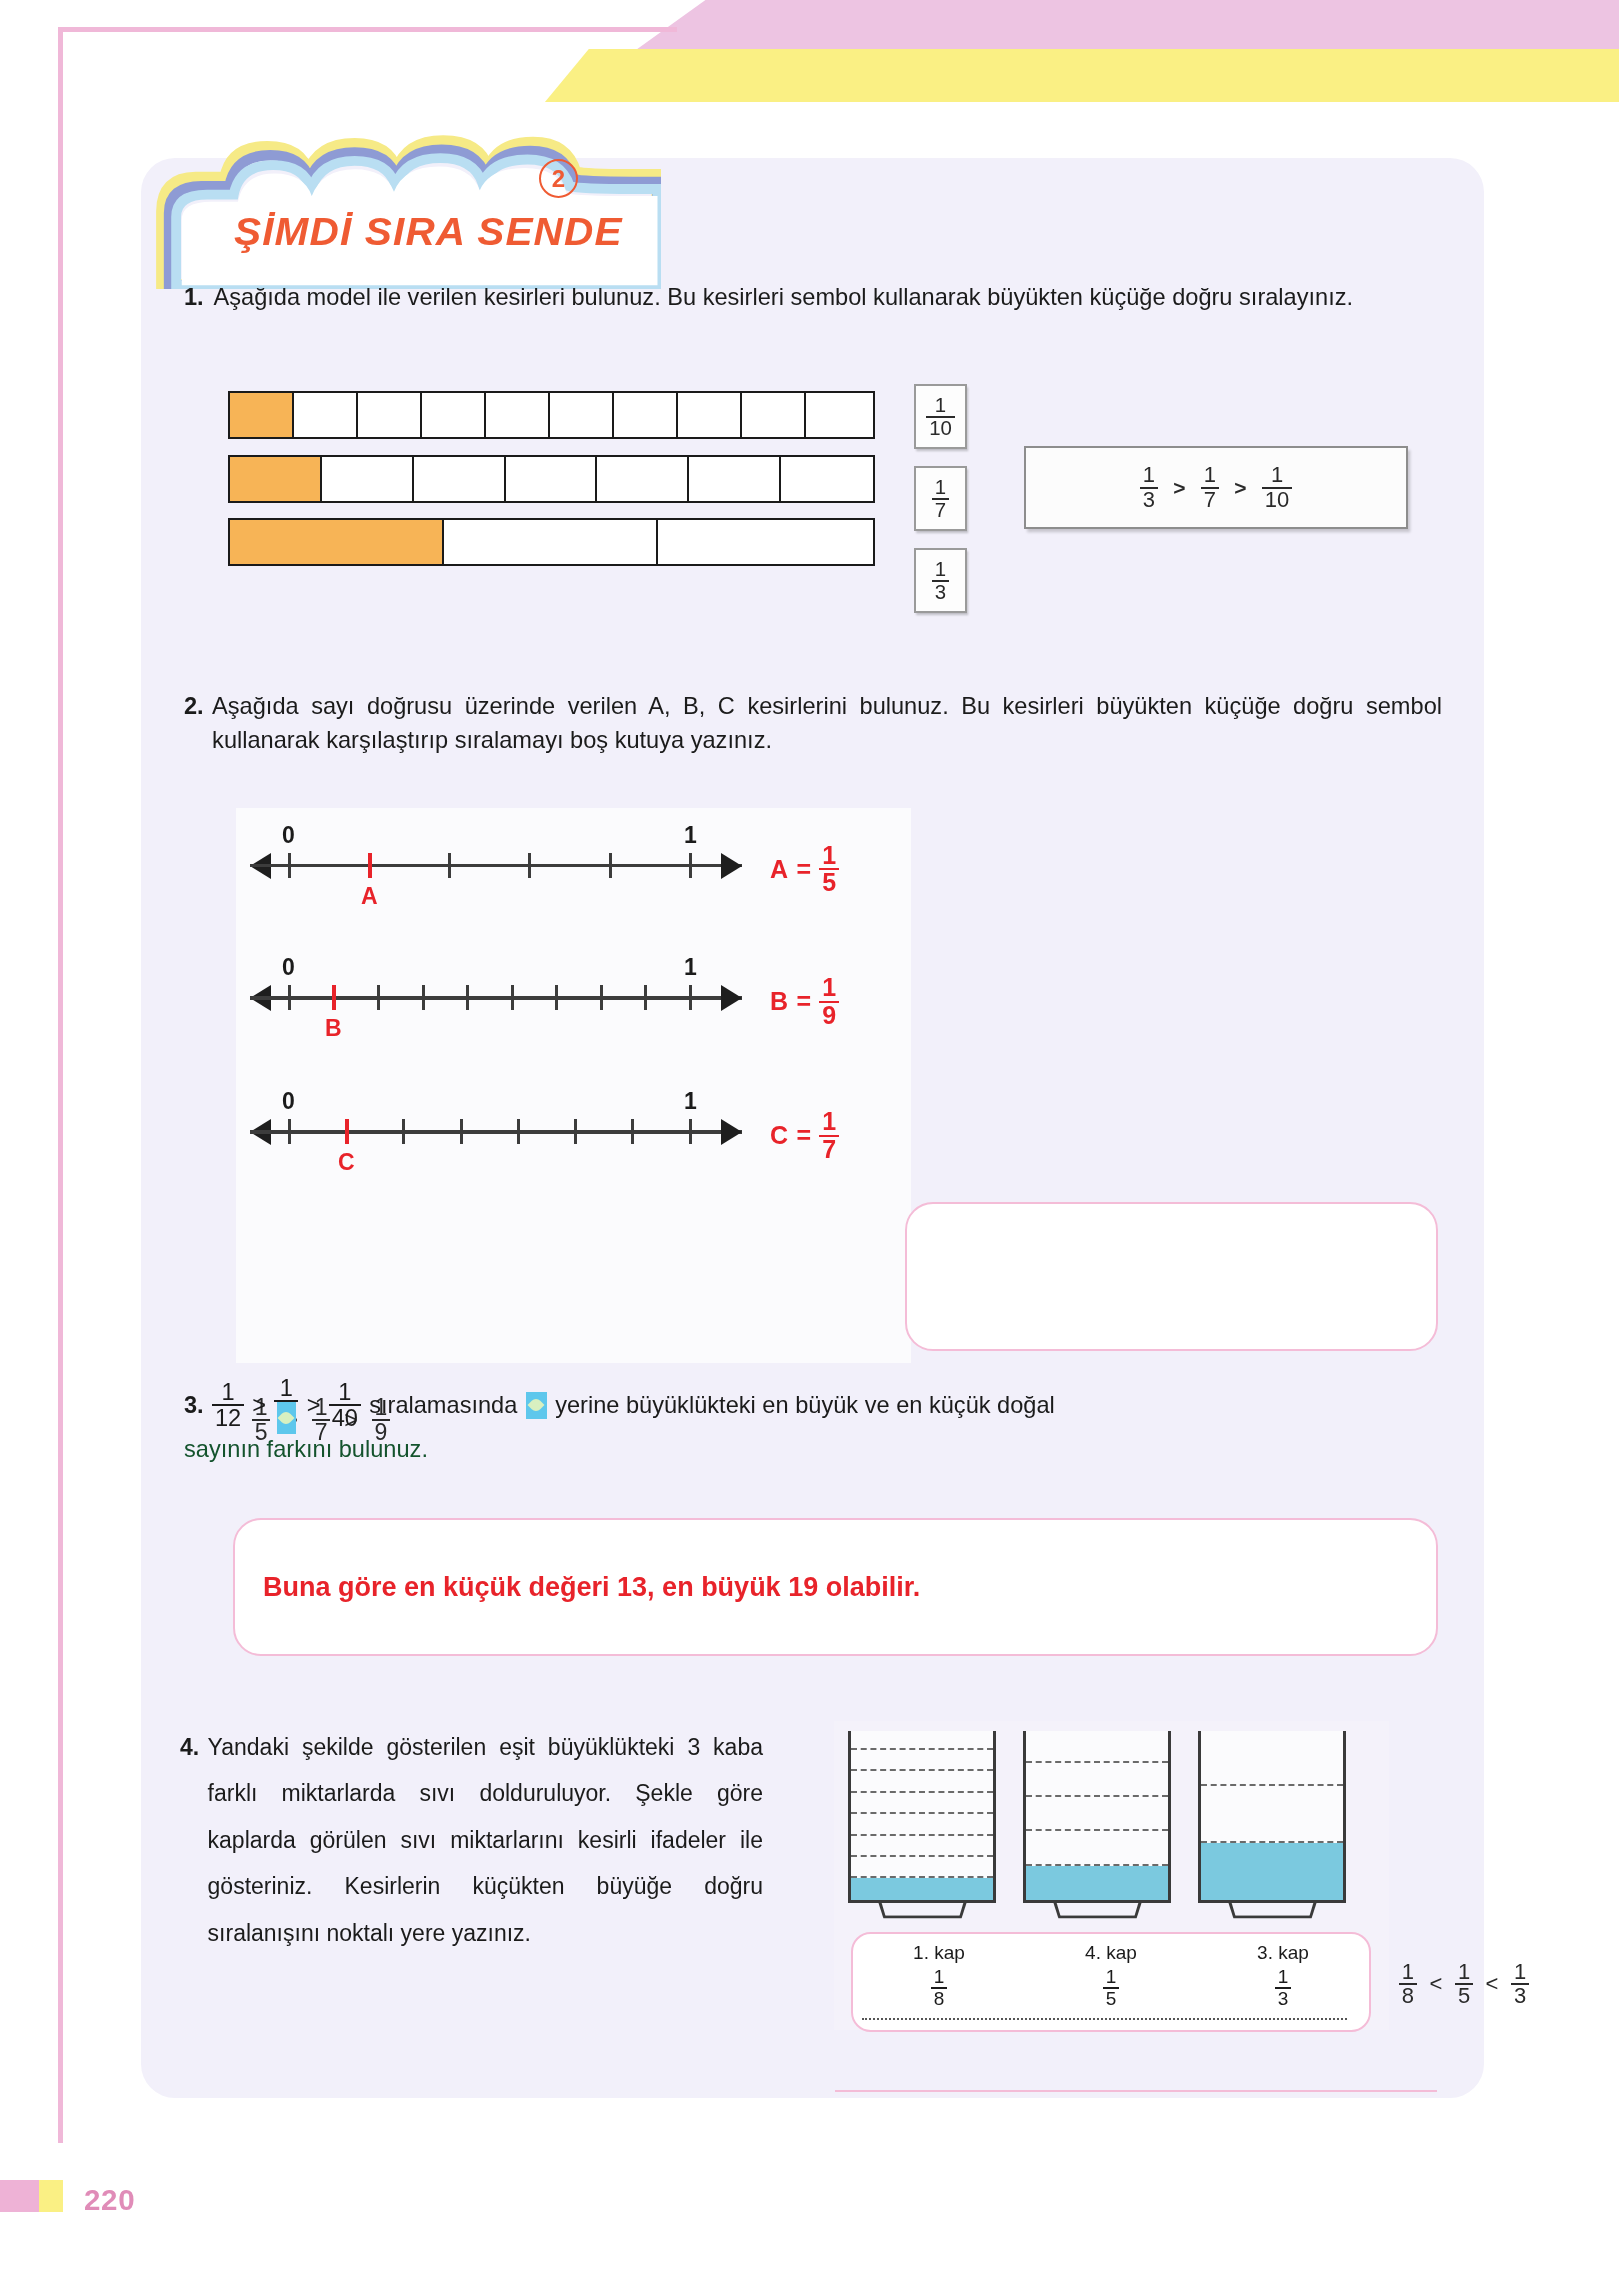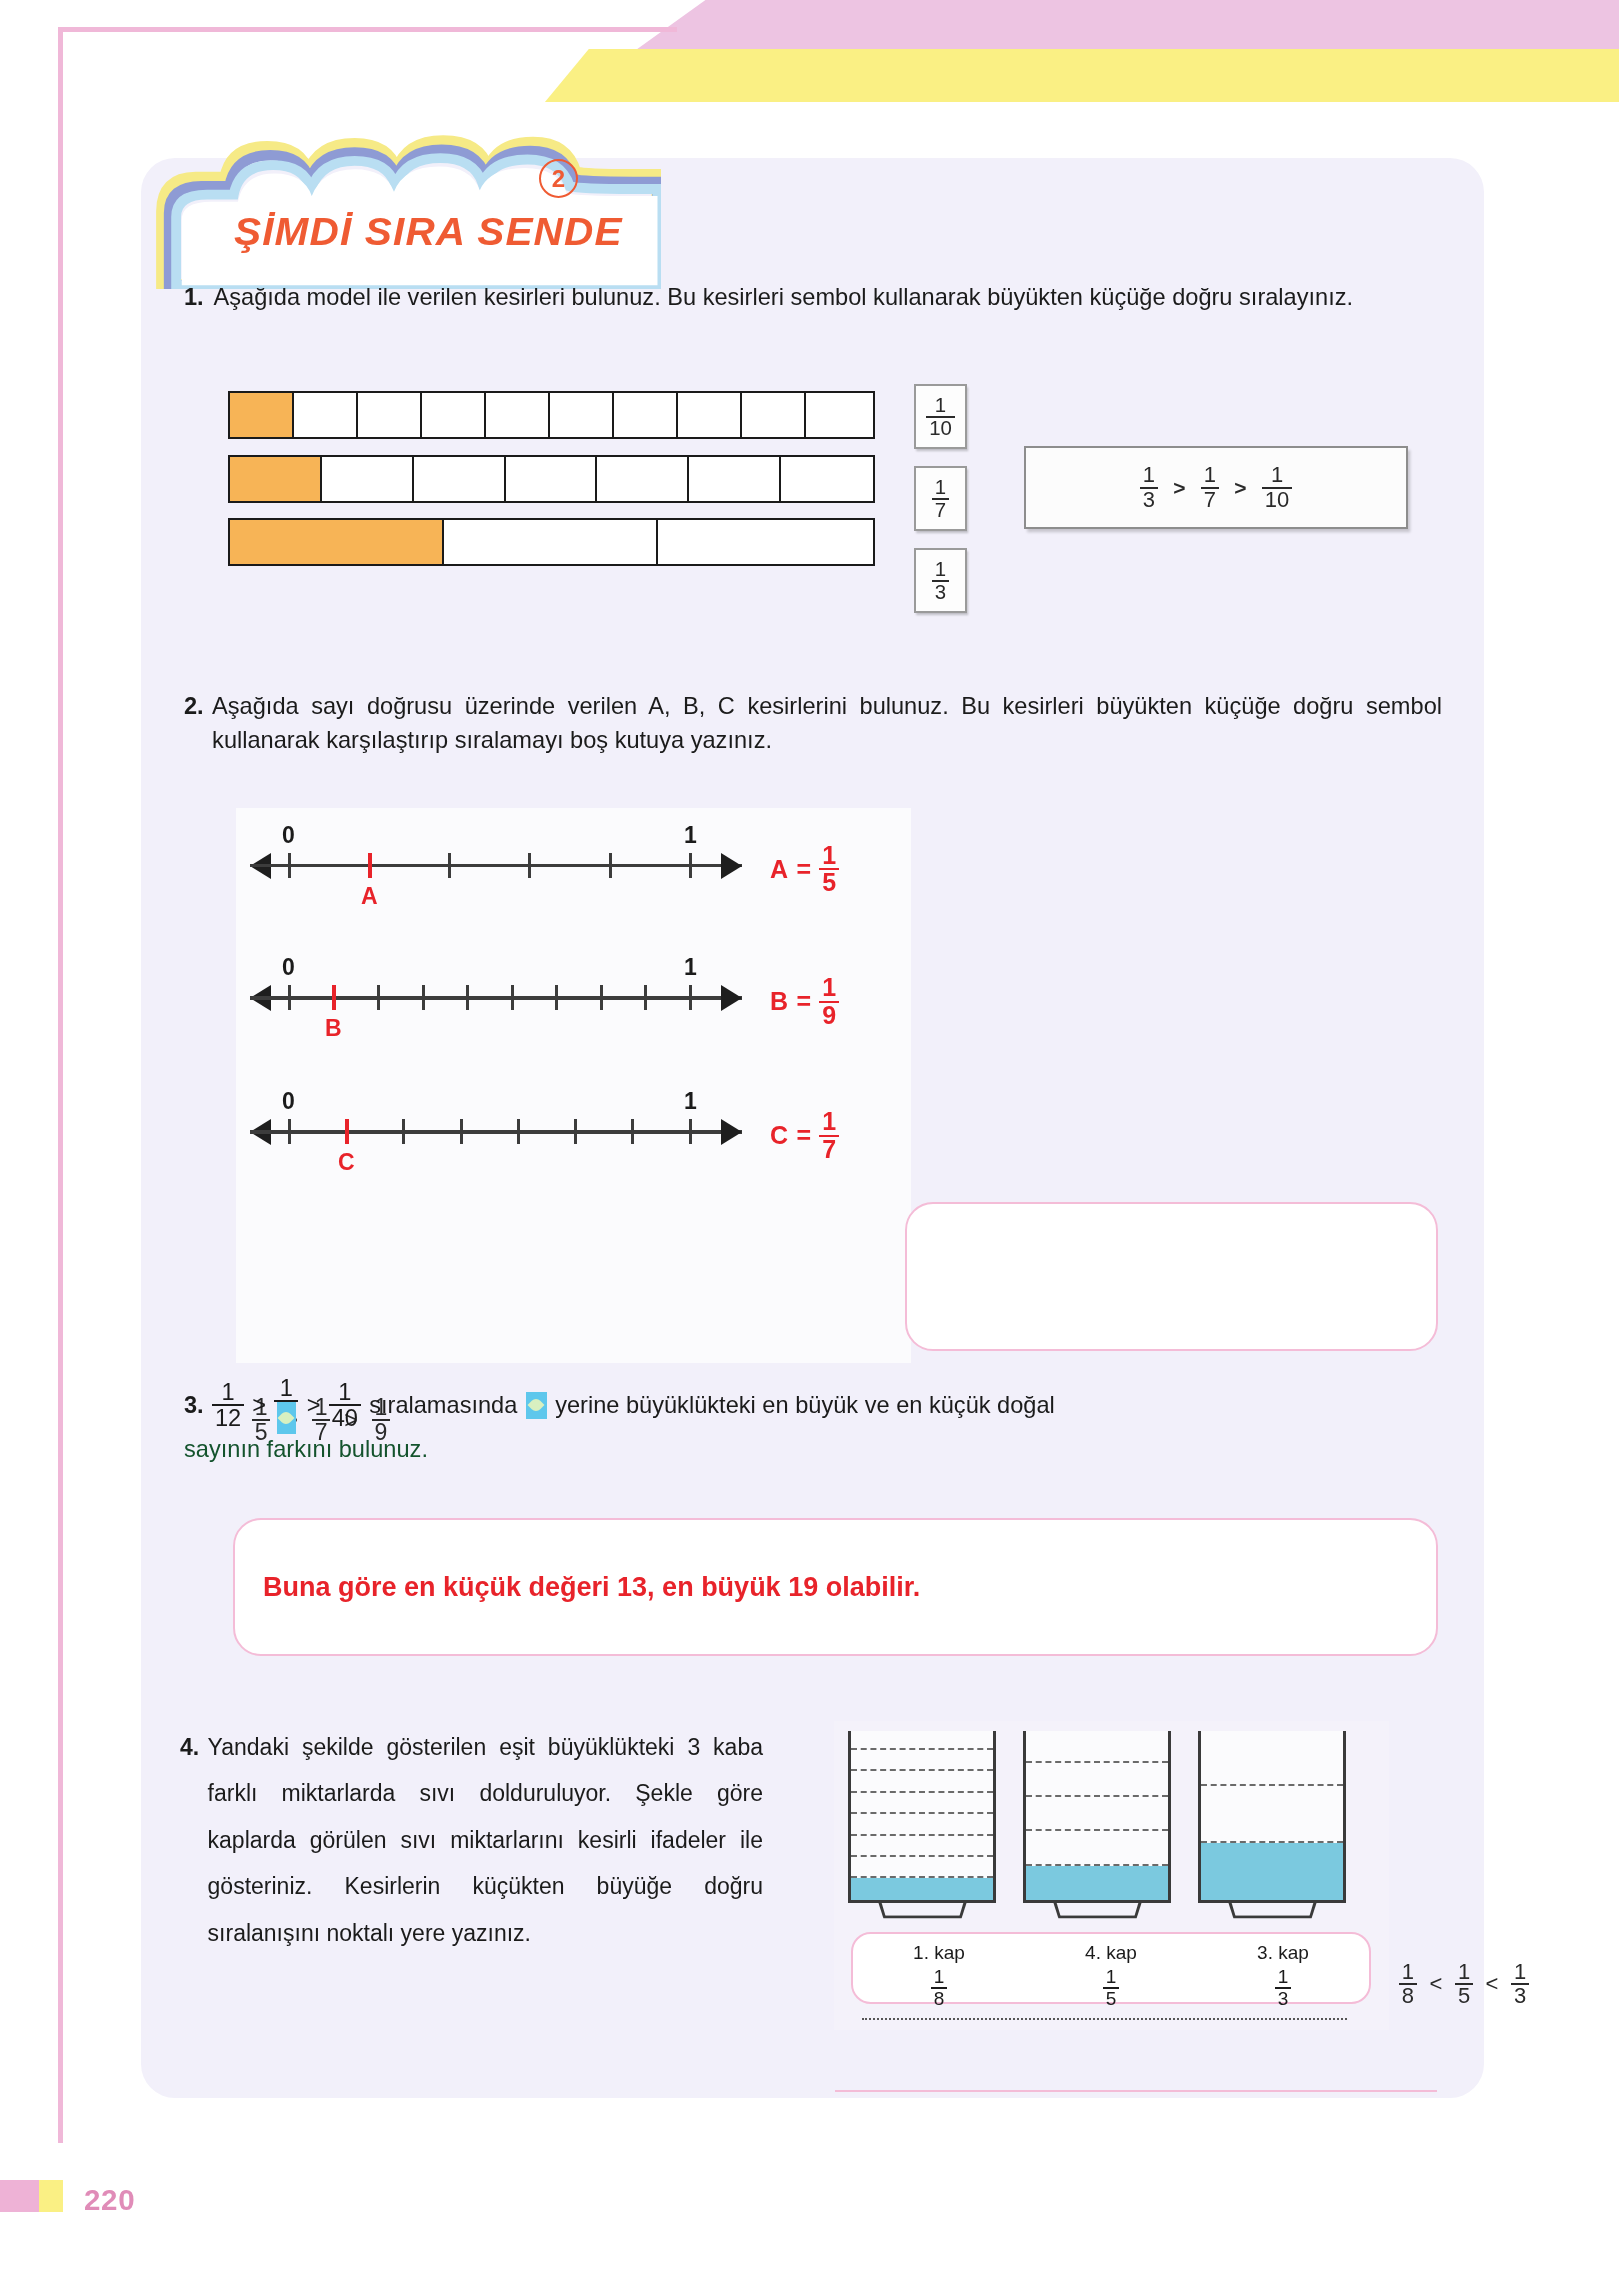--- a/index.html
+++ b/index.html
@@ -209,21 +209,21 @@
     background: #7bc9df;
   }
   .vessel .stand {
     position: relative; margin: 0 auto; width: 83px; height: 15.5px;
     border-left: 3.5px solid #3a3a3a; border-right: 3.5px solid #3a3a3a;
     border-bottom: 3.5px solid #3a3a3a;
     transform: perspective(42px) rotateX(-18deg);
   }
   .vessel-labels {
     position: absolute; left: 17px; top: 211px;
-    width: 520px; height: 72px;
+    width: 520px; height: 100px;
     background: #ffffff; border: 2.1px solid #f4bcd7; border-radius: 19.7px;
     display: flex;
   }
   .vessel-label {
     flex: 1; display: flex; flex-direction: column; align-items: center;
     padding-top: 8.4px; font-size: 19px; color: #1b1b1b;
   }
   .vessel-label .frac { margin-top: 2.8px; font-size: 19px; }
   .dotted-line {
     position: absolute; left: 28px; bottom: 9.8px; width: 485px;

